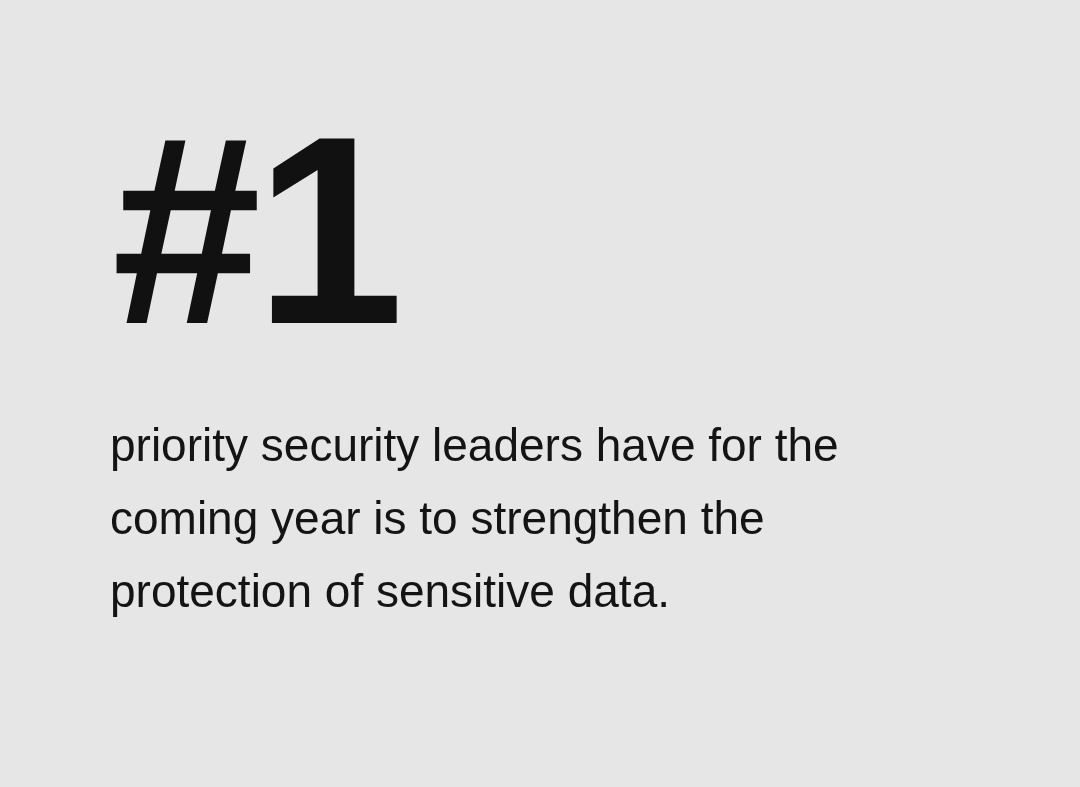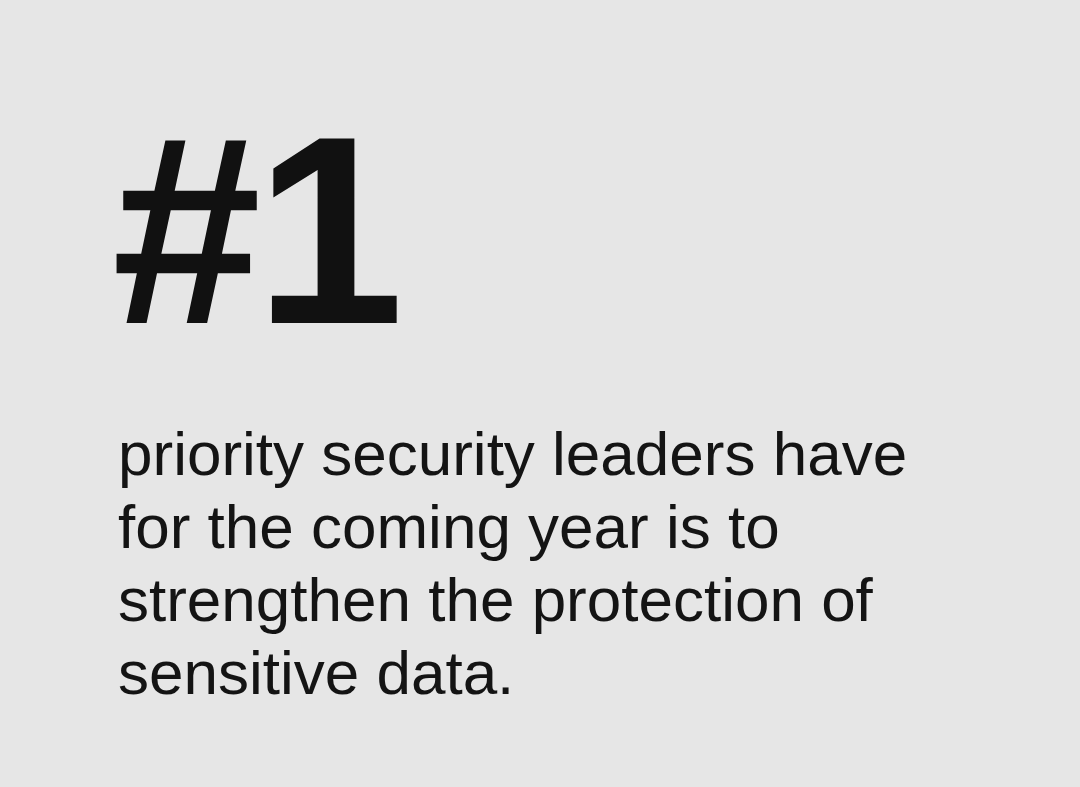--- a/index.html
+++ b/index.html
@@ -39,23 +39,23 @@
     white-space: nowrap;
     -webkit-font-smoothing: antialiased;
   }
 
   
   .statement {
     position: absolute;
     left: 110px;
     top: 409px;
     width: 840px;
-    margin: 8px;
+    margin: 0;
     font-family: "Liberation Sans", "DejaVu Sans", sans-serif;
-    font-size: 62px;
+    font-size: 46px;
     font-weight: 400;
     line-height: 73px;
     letter-spacing: 0px;
     color: #141414;
     -webkit-font-smoothing: antialiased;
   }
 </style>
 </head>
 <body>
 

